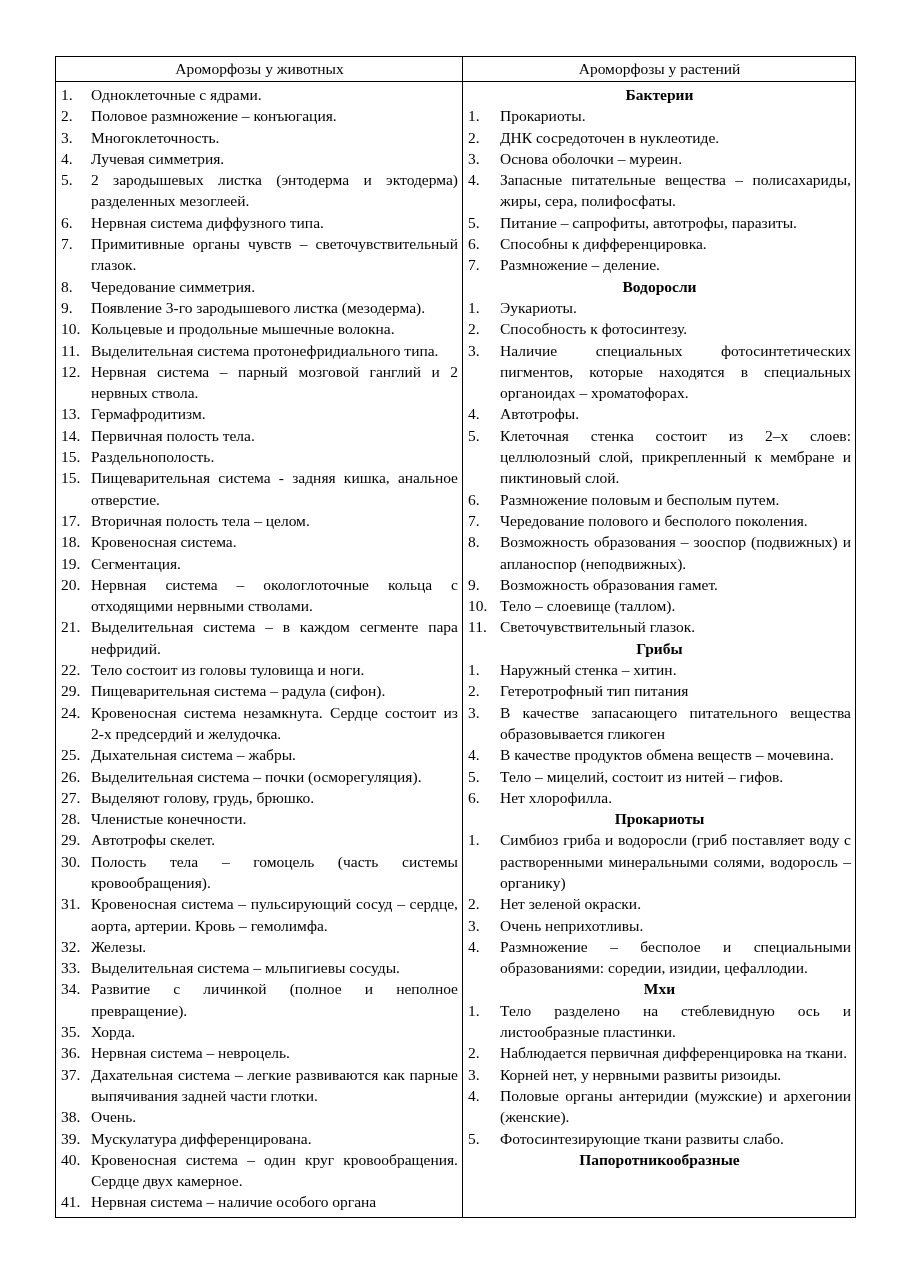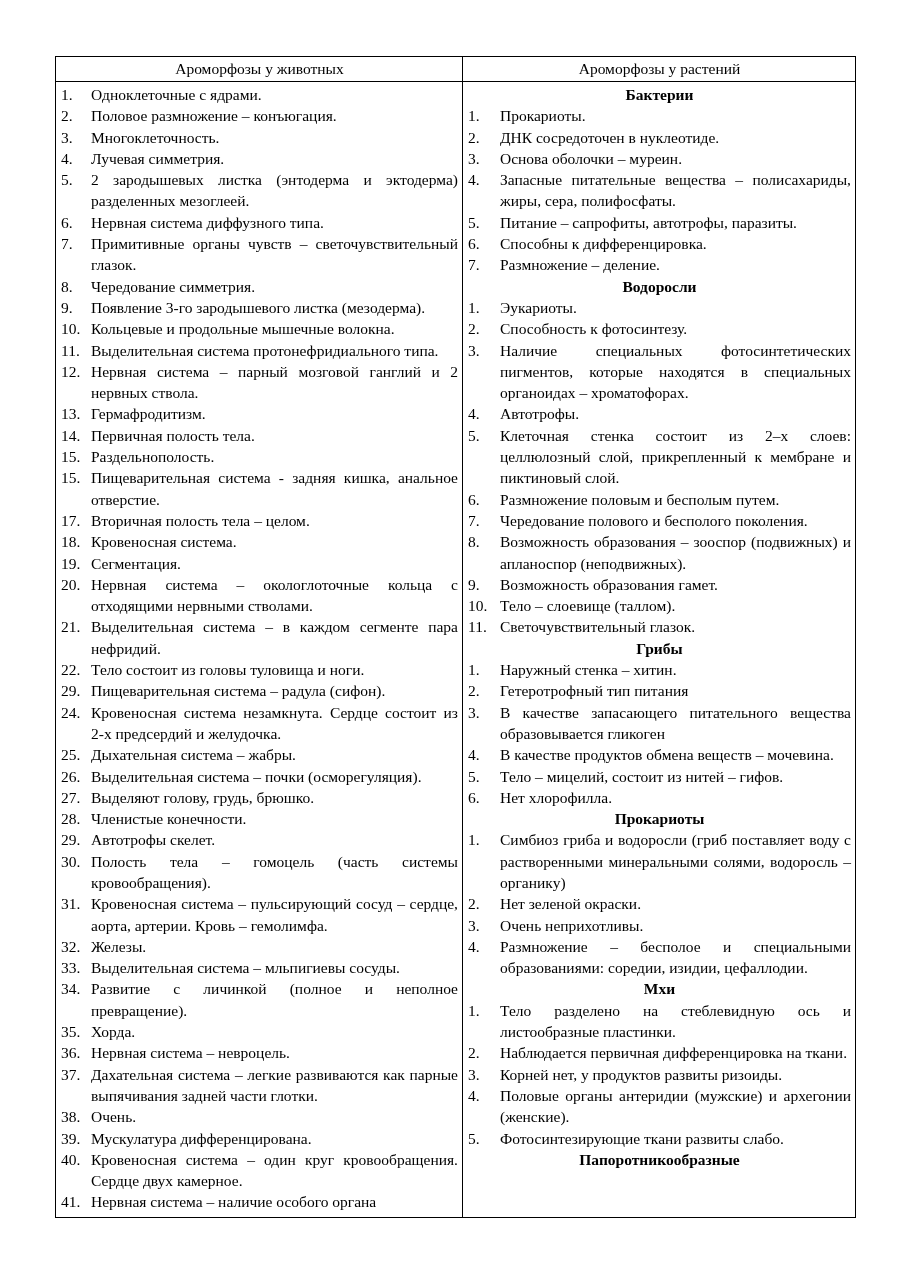--- a/index.html
+++ b/index.html
@@ -390,21 +390,21 @@
               <li class="">
                 <span class="num">1.</span>
                 <span class="body">Тело разделено на стеблевидную ось и листообразные пластинки.</span>
               </li>
               <li class="">
                 <span class="num">2.</span>
                 <span class="body">Наблюдается первичная дифференцировка на ткани.</span>
               </li>
               <li class="nojust">
                 <span class="num">3.</span>
-                <span class="body">Корней нет, у продуктов развиты ризоиды.</span>
+                <span class="body">Корней нет, у нервными развиты ризоиды.</span>
               </li>
               <li class="">
                 <span class="num">4.</span>
                 <span class="body">Половые органы антеридии (мужские) и архегонии (женские).</span>
               </li>
               <li class="nojust">
                 <span class="num">5.</span>
                 <span class="body">Фотосинтезирующие ткани развиты слабо.</span>
               </li>
               <li class="group">Папоротникообразные</li>

